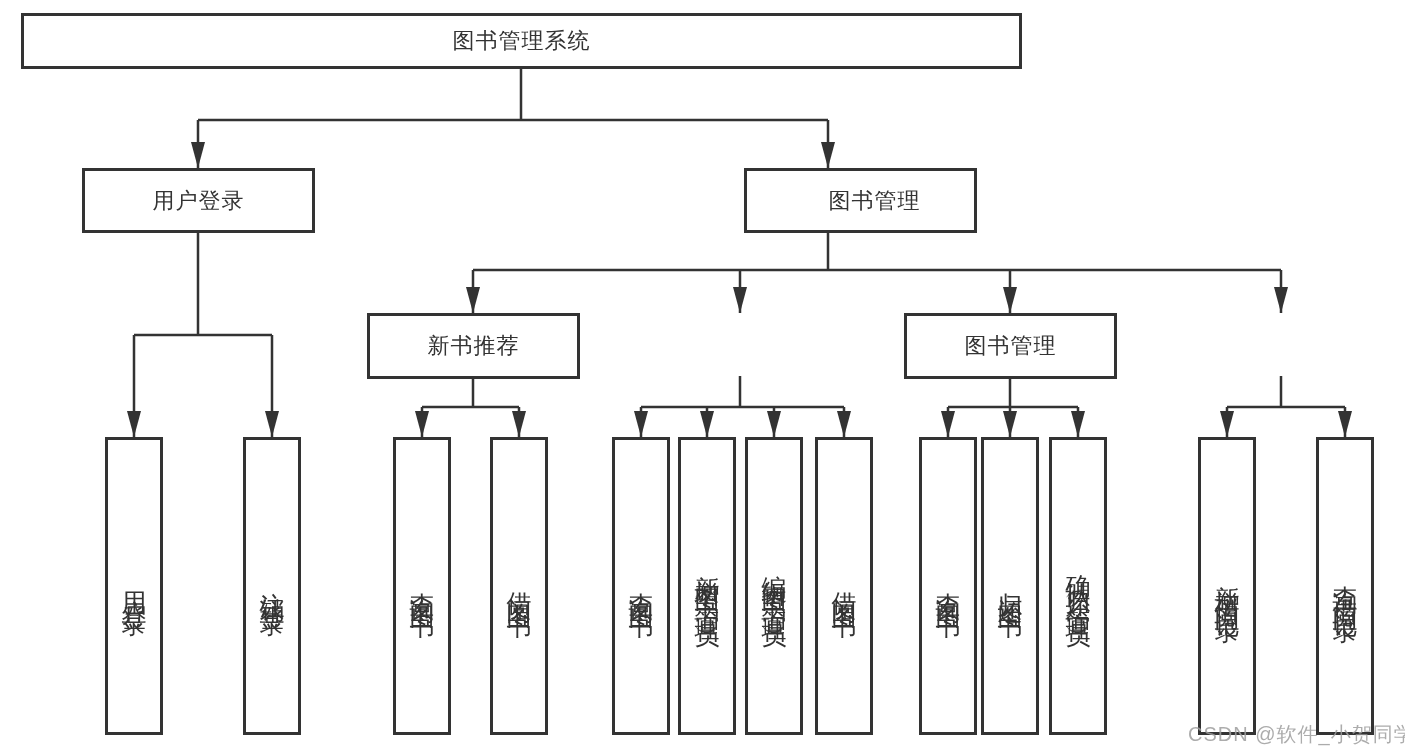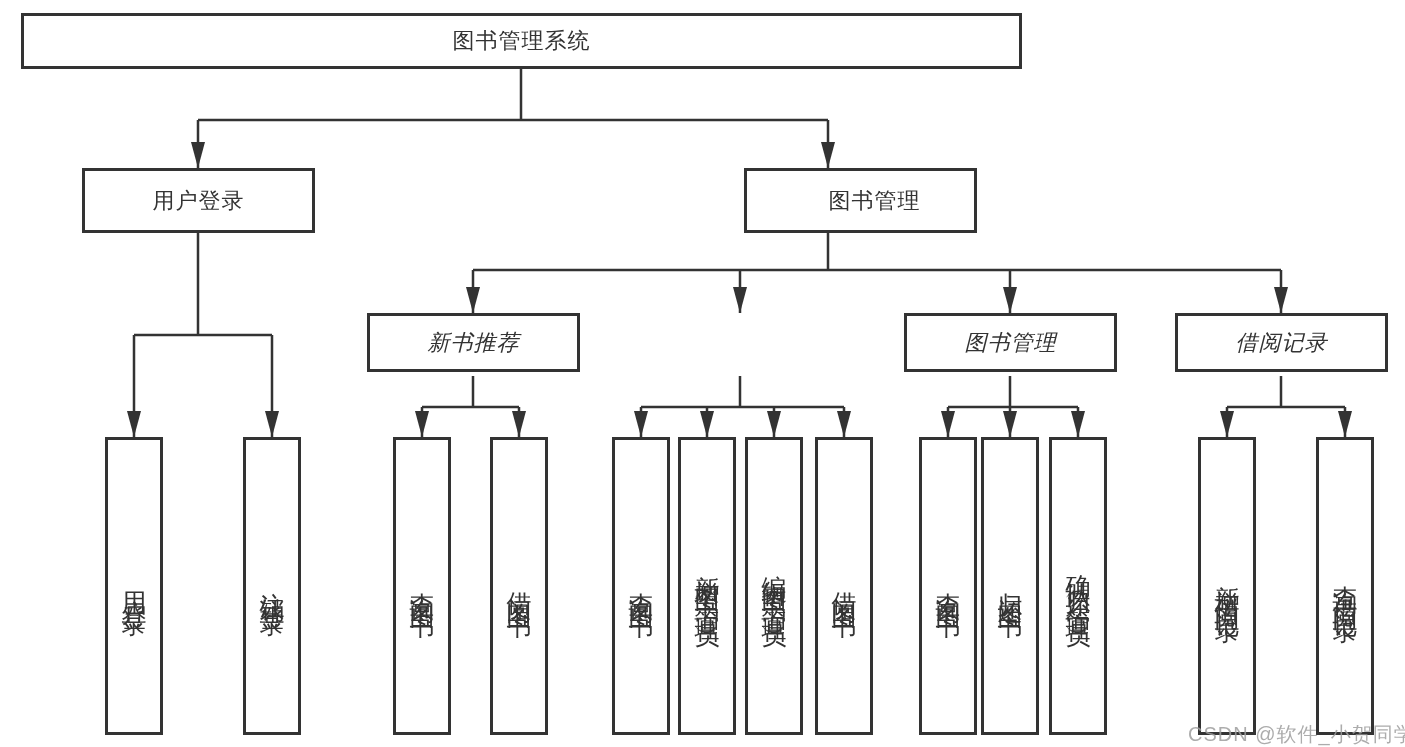--- a/index.html
+++ b/index.html
@@ -34,21 +34,21 @@
     text-align: center;
   }
   .hbox {
     font-size: 22px;
     letter-spacing: 1px;
   }
   .root-box {
     left: 21px; top: 13px; width: 1001px; height: 56px;
   }
   .l2 { top: 168px; width: 233px; height: 65px; }
-  .l3 { top: 313px; width: 213px; height: 59px; font-style: italic; }
+  .l3 { top: 313px; width: 213px; height: 66px; }
   .vbox {
     top: 437px;
     width: 58px;
     height: 298px;
     border-width: 3px;
   }
   .vtext {
     writing-mode: vertical-lr;
     text-orientation: mixed;
     font-size: 25px;
@@ -120,21 +120,20 @@
     <polygon class="arrow" points="1338,411 1352,411 1345,437"></polygon>
   </svg>
 
   <div class="box hbox root-box">图书管理系统</div>
 
   <div class="box hbox l2" style="left:82px;">用户登录</div>
   <div class="box hbox l2" style="left:744px;padding-left:28px;">图书管理</div>
 
   <div class="box hbox l3" style="left:367px;">新书推荐</div>
   <div class="box hbox l3" style="left:904px;">图书管理</div>
-  <div class="box hbox l3" style="left:1175px;">借阅记录</div>
 
   <div class="box vbox" style="left:105px;">
     <span class="vtext">用户登录</span>
   </div>
   <div class="box vbox" style="left:243px;">
     <span class="vtext">注销登录</span>
   </div>
   <div class="box vbox" style="left:393px;">
     <span class="vtext">查询图书</span>
   </div>

